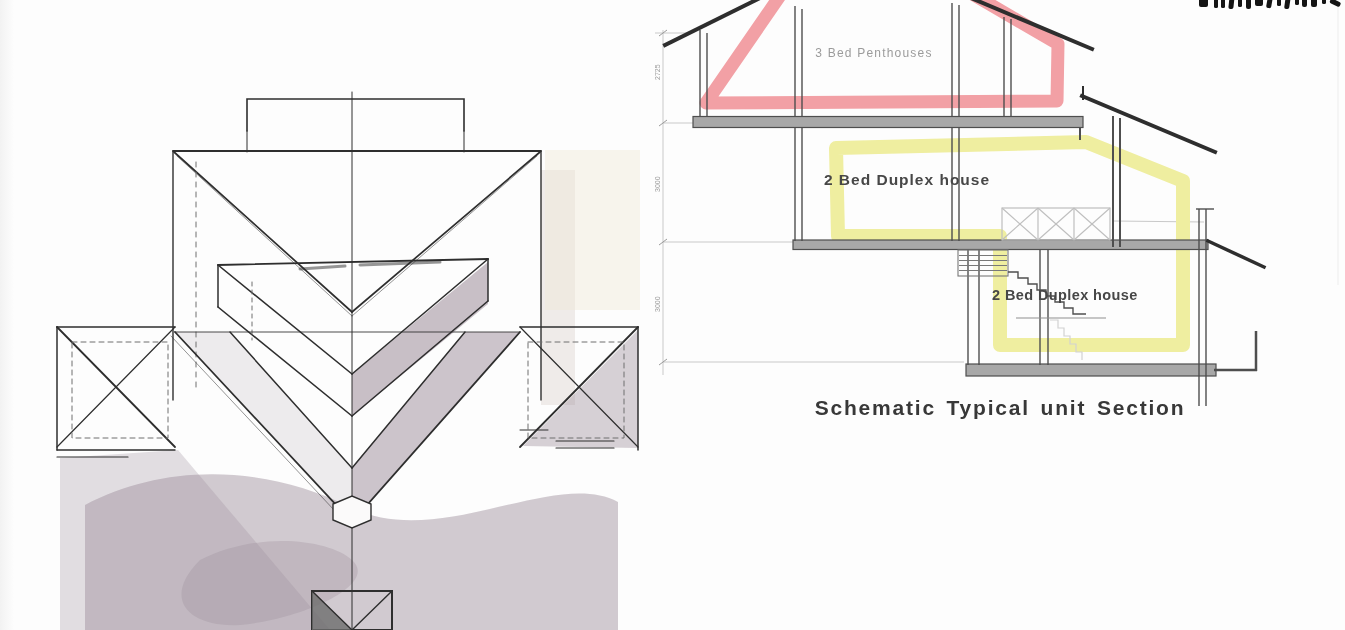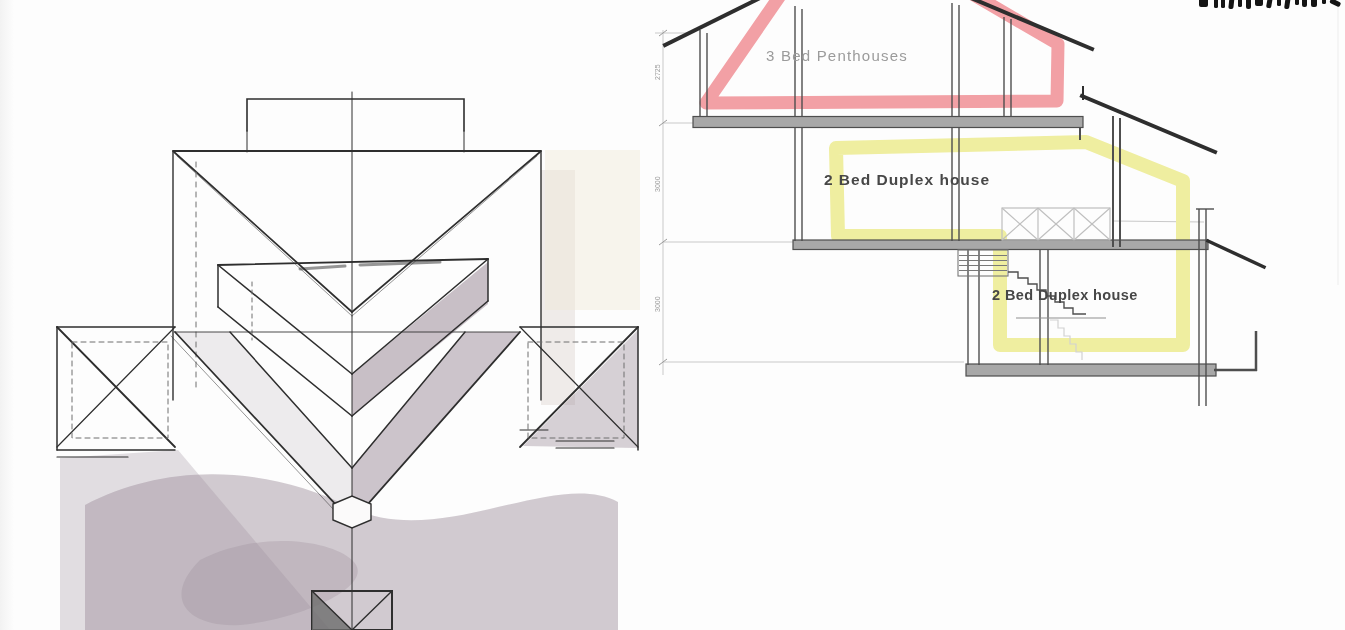--- a/index.html
+++ b/index.html
@@ -6,22 +6,22 @@
   .canvas{
     position:relative;width:1345px;height:630px;overflow:hidden;
     background:#fdfdfd;font-family:"Liberation Sans",sans-serif;
   }
   .edge-fade{position:absolute;left:0;top:0;width:14px;height:630px;
     background:linear-gradient(90deg,#f2f2f2,#fdfdfd);}
   svg{position:absolute;display:block;}
   #sketch-svg{left:0;top:0;}
   #section-svg{left:630px;top:0;}
   .lbl{position:absolute;font-family:"Liberation Sans",sans-serif;line-height:1.15;}
-  .lbl-penthouse{left:746px;top:47px;width:182px;text-align:center;
-    font-size:15px;letter-spacing:1.2px;color:var(--label_grey);}
+  .lbl-penthouse{left:783px;top:47px;width:182px;text-align:center;
+    font-size:12px;letter-spacing:1.2px;color:var(--label_grey);}
   .lbl-duplex-upper{left:810px;top:171px;width:194px;text-align:center;
     font-size:15.5px;font-weight:600;letter-spacing:1px;color:var(--label_dark);}
   .lbl-duplex-lower{left:992px;top:287px;width:182px;text-align:left;
     font-size:14.5px;font-weight:600;letter-spacing:.4px;color:var(--label_dark);}
   .lbl-caption{left:798px;top:396px;width:404px;text-align:center;
     font-size:21px;font-weight:700;letter-spacing:1.8px;word-spacing:3px;color:var(--caption);}
 </style>
 </head>
 <body>
 
@@ -217,15 +217,16 @@
       <rect x="1302" y="-4" width="5" height="11" rx="2"></rect>
       <rect x="1311" y="-3" width="6" height="10" rx="2"></rect>
       <rect x="1322" y="-3" width="4" height="7" rx="1.5"></rect>
       <rect x="1330" y="0" width="11" height="5" rx="2" transform="rotate(25 1335 2)"></rect>
     </g>
   </svg>
 
   <div class="lbl lbl-penthouse">3 Bed Penthouses</div>
   <div class="lbl lbl-duplex-upper">2 Bed Duplex house</div>
   <div class="lbl lbl-duplex-lower">2 Bed Duplex house</div>
+  <div class="lbl lbl-caption">Schematic Typical unit Section</div>
 
   <div class="edge-fade"></div>
 </div>
 
 </body></html>

